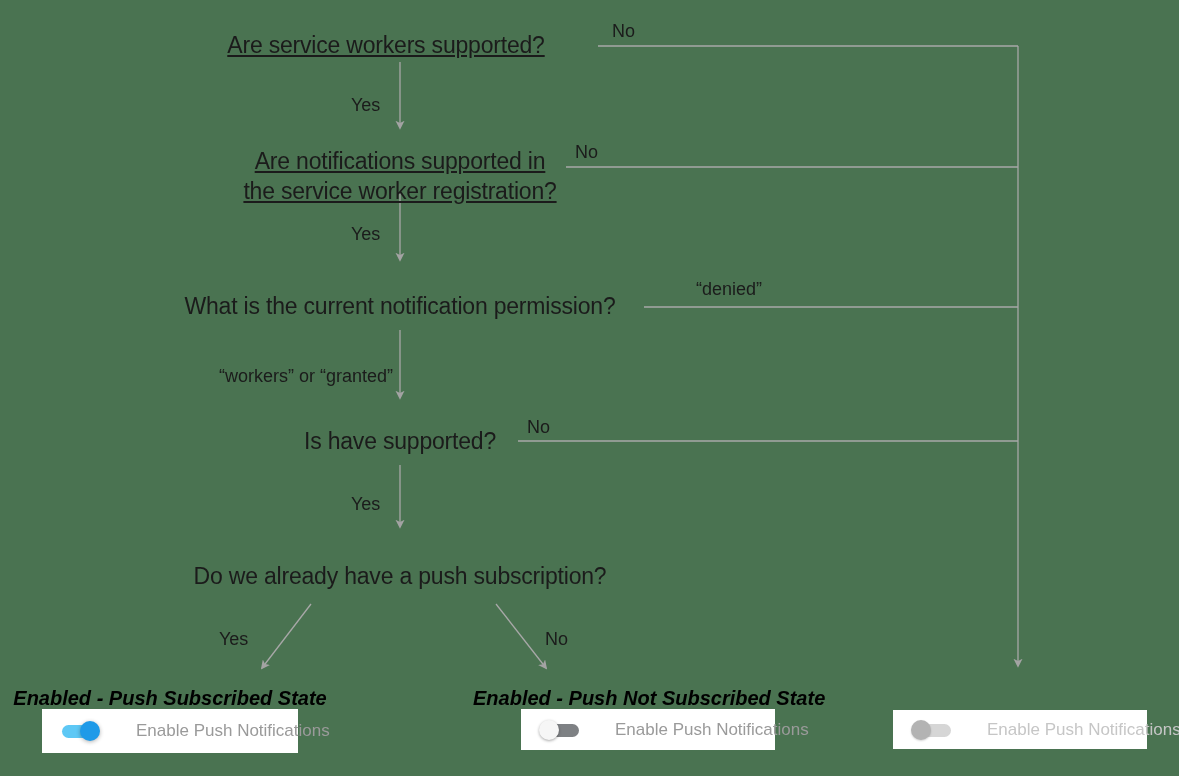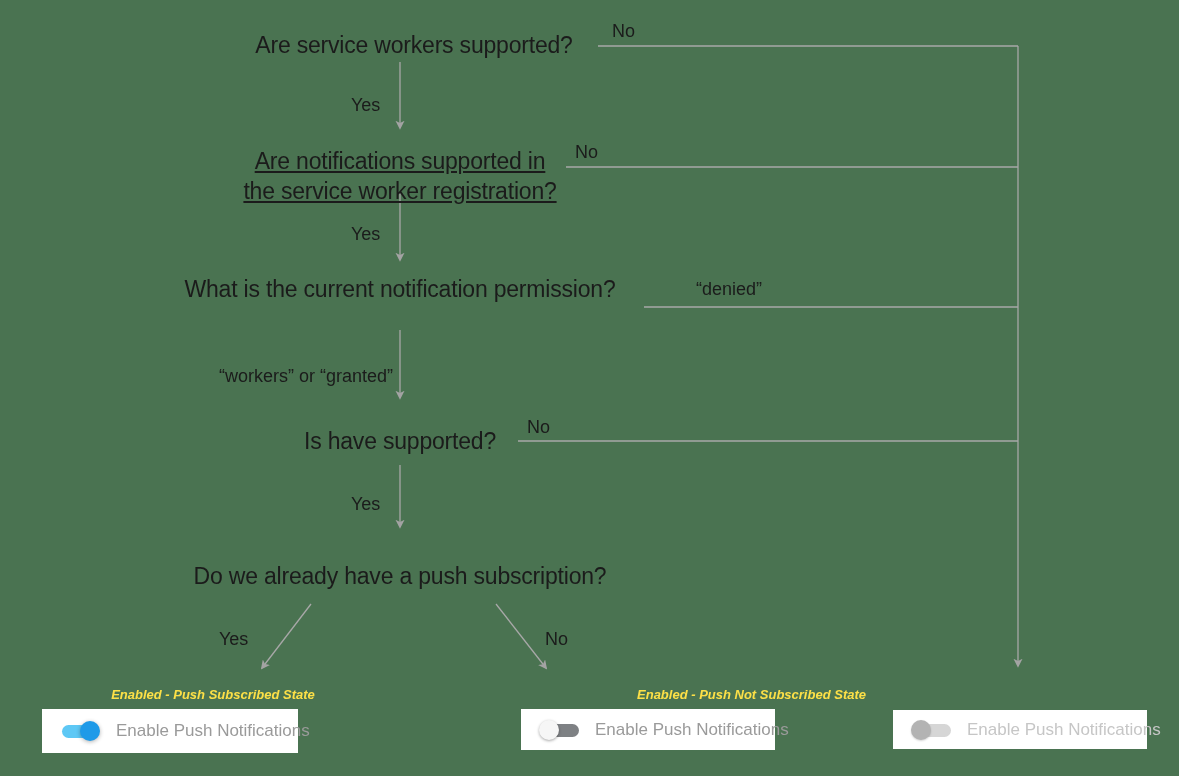--- a/index.html
+++ b/index.html
@@ -32,27 +32,26 @@
   }
   .edge-label {
     position: absolute;
     color: #1b1b1b;
     font-size: 18px;
     font-weight: 400;
     white-space: nowrap;
   }
   .state-label {
     position: absolute;
-    color: #fde047;
-    font-size: 13px;
+    color: #000000;
+    font-size: 20px;
     font-style: italic;
     font-weight: 700;
     white-space: nowrap;
     text-align: center;
-    margin-left: 43px;
   }
   .card {
     position: absolute;
     background: #ffffff;
     display: flex;
     align-items: center;
     box-sizing: border-box;
   }
   .switch {
     position: relative;
@@ -106,21 +105,21 @@
     width: 32px;
   }
   .switch.disabled .knob {
     left: 0px;
     background: #b3b3b3;
     box-shadow: 0 1px 2px rgba(0,0,0,0.18);
   }
   .card-label {
     font-size: 17px;
     color: #9a9a9a;
-    margin-left: 12px;
+    margin-left: 32px;
     white-space: nowrap;
   }
   .card.is-disabled .card-label {
     color: #c6c6c6;
   }
 </style>
 </head>
 <body>
 
 <svg id="canvas" viewBox="0 0 1179 776" xmlns="http://www.w3.org/2000/svg">
@@ -148,26 +147,26 @@
     <line x1="518" y1="441" x2="1018" y2="441"></line>
 
     <line x1="311" y1="604" x2="262" y2="668" marker-end="url(#arrow)"></line>
 
     <line x1="496" y1="604" x2="546" y2="668" marker-end="url(#arrow)"></line>
 
     <line x1="1018" y1="46" x2="1018" y2="666" marker-end="url(#arrow)"></line>
   </g>
 </svg>
 
-<div class="node" style="left:174px; top:30px; width:480px;">Are service workers supported?</div>
+<div class="node" style="left:146px; top:30px; width:480px;text-decoration:underline;">Are service workers supported?</div>
 
 <div class="node" style="left:160px; top:146px; width:480px;text-decoration:underline;">Are notifications supported in
 the service worker registration?</div>
 
-<div class="node" style="left:130px; top:274px; width:540px;">What is the current notification permission?</div>
+<div class="node" style="left:130px; top:291px; width:540px;">What is the current notification permission?</div>
 
 <div class="node" style="left:200px; top:426px; width:400px;">Is have supported?</div>
 
 <div class="node" style="left:140px; top:561px; width:520px;">Do we already have a push subscription?</div>
 
 <div class="edge-label" style="left:612px; top:21px;">No</div>
 <div class="edge-label" style="left:351px; top:95px;">Yes</div>
 
 <div class="edge-label" style="left:575px; top:142px;">No</div>
 <div class="edge-label" style="left:351px; top:224px;">Yes</div>

